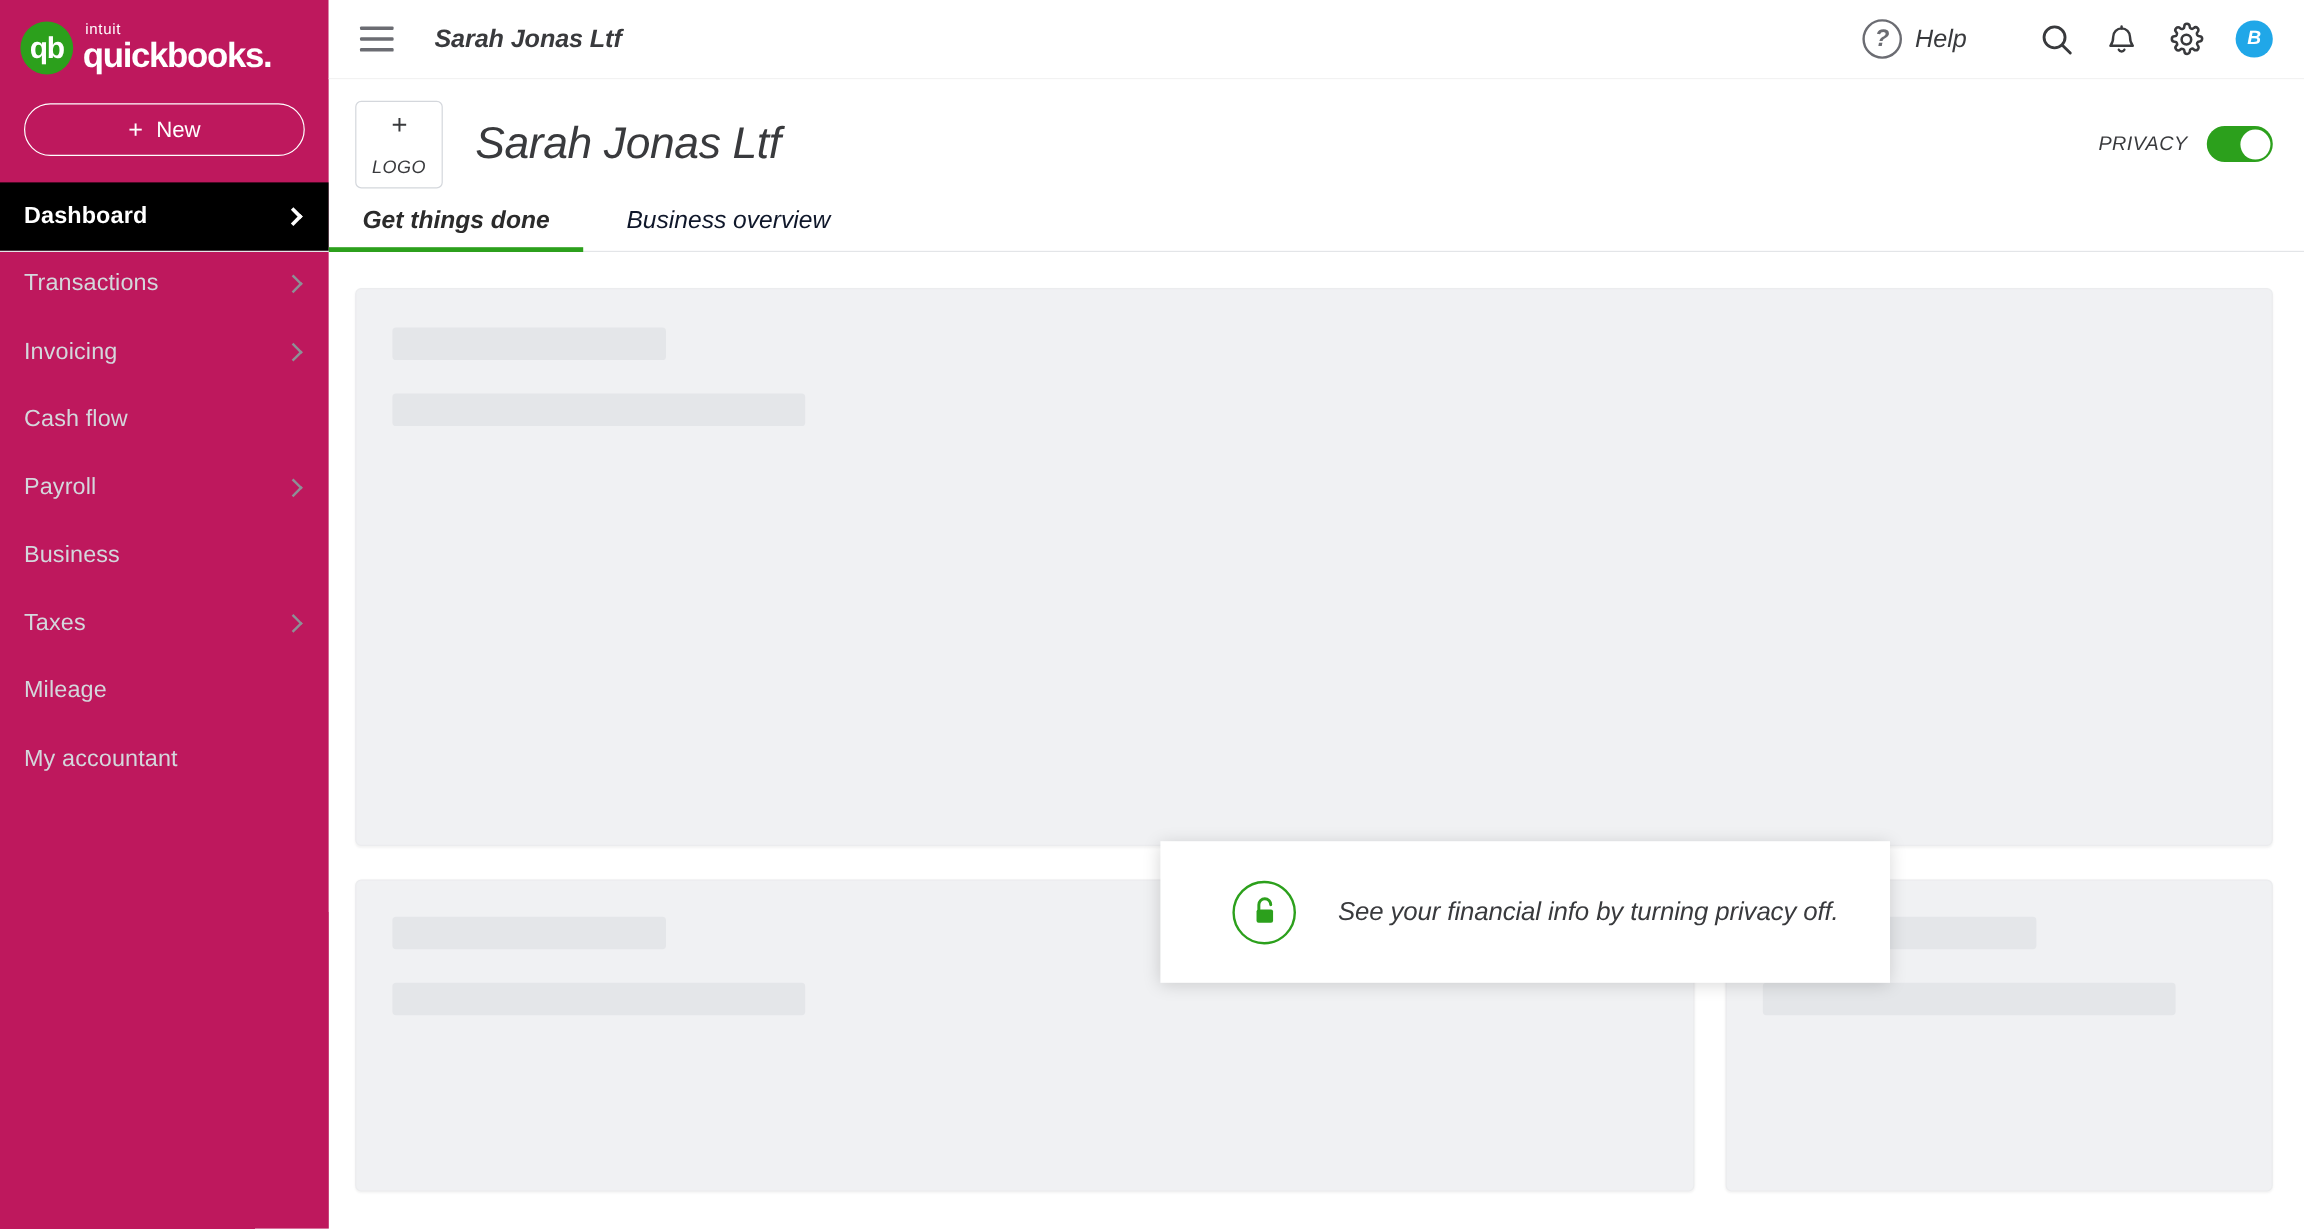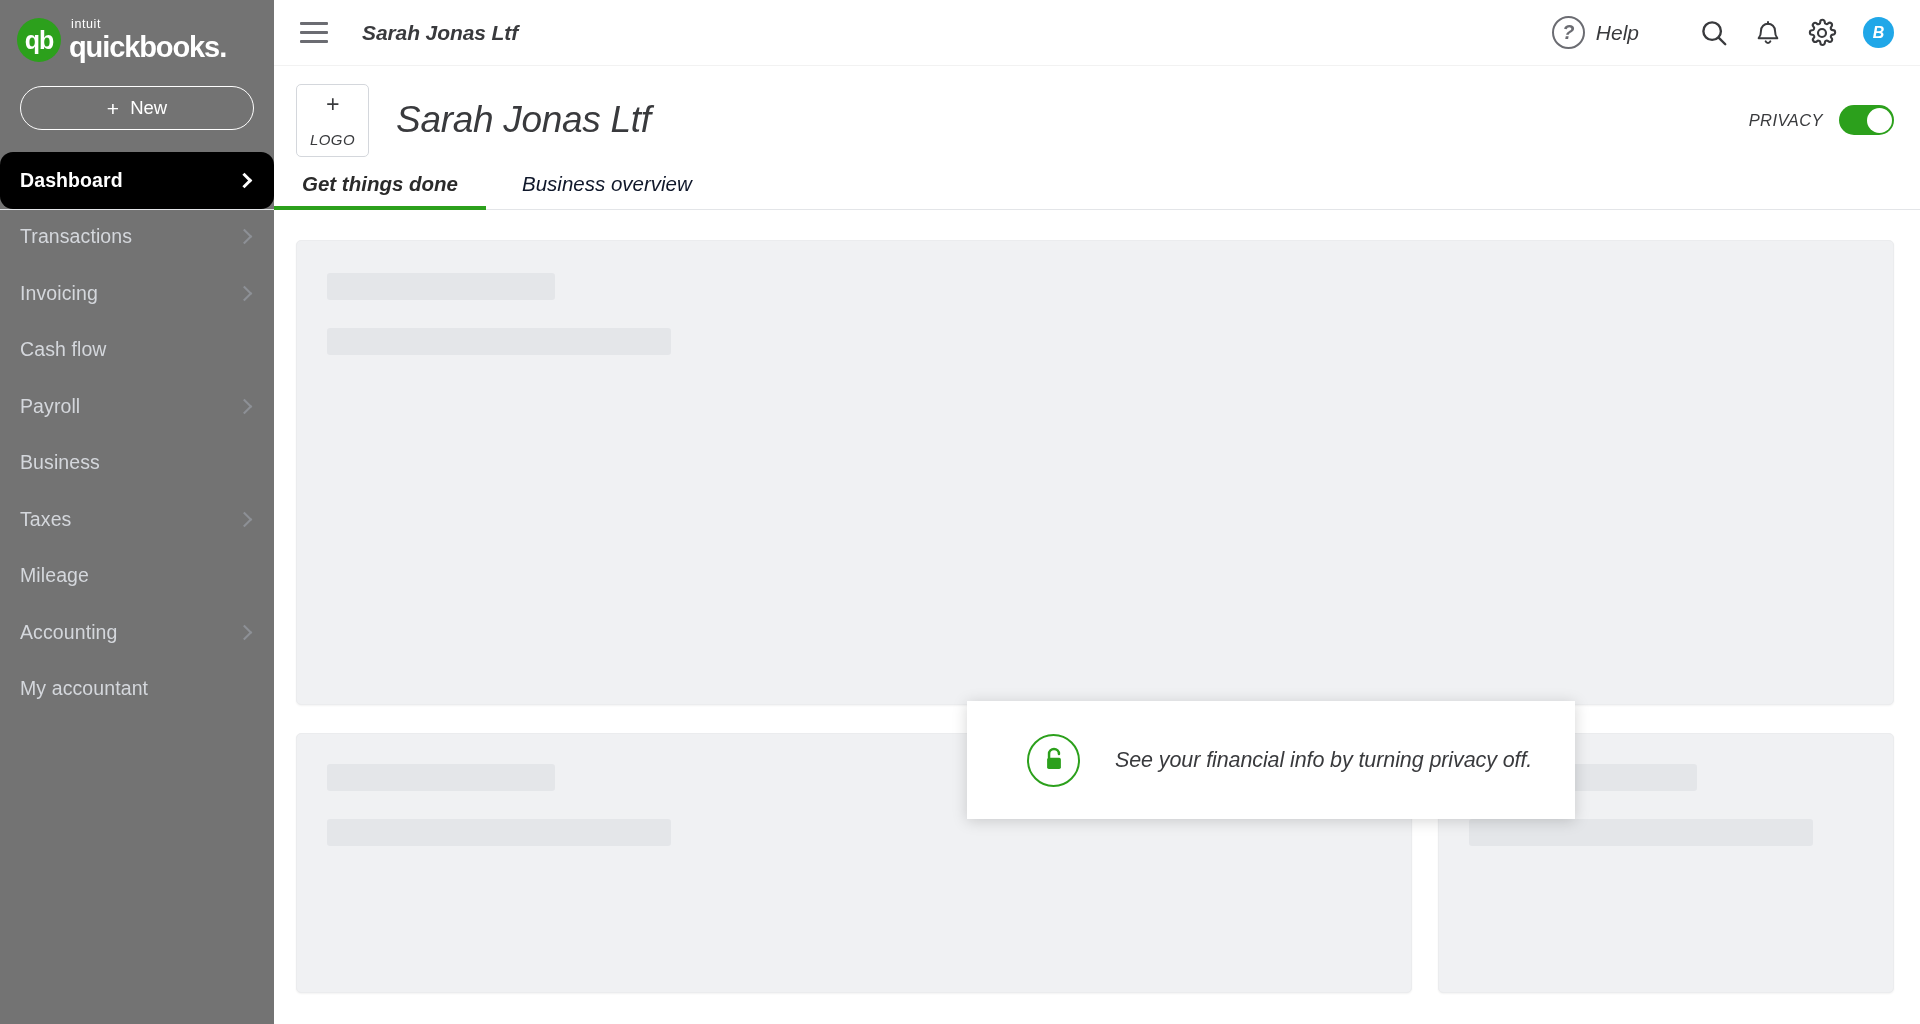--- a/index.html
+++ b/index.html
@@ -7,21 +7,21 @@
     width: 1920px; height: 1024px;
     overflow: hidden;
     font-family: "Liberation Sans", sans-serif;
     background: #ffffff;
   }
   .app { display: flex; width: 1920px; height: 1024px; }
 
   
   .sidebar {
     width: 274px; min-width: 274px; height: 1024px;
-    background: #737373;
+    background: #be185d;
     display: flex; flex-direction: column;
     position: relative;
   }
   .brand {
     height: 80px; display: flex; align-items: center;
     padding-left: 17px;
   }
   .brand-logo-mark {
     width: 44px; height: 44px; border-radius: 50%;
     background: #2ca01c; position: relative;
@@ -47,21 +47,21 @@
     border: 1.6px solid #ffffff; background: transparent;
     color: #ffffff; font-size: 18.5px; font-family: inherit;
     display: flex; align-items: center; justify-content: center;
     gap: 11px; cursor: pointer;
   }
   .new-btn .plus { font-size: 21px; line-height: 1; font-weight: 400; }
 
   .nav { margin-top: 8px; }
   .nav-item {
     height: 56.5px; display: flex; align-items: center;
-    padding: 0 18px 0 20px; cursor: pointer; position: relative; border-radius: 13px;
+    padding: 0 18px 0 20px; cursor: pointer; position: relative;
   }
   .nav-item .label {
     color: #d4d7dc; font-size: 19.5px; font-weight: 400;
     letter-spacing: 0.1px;
   }
   .nav-item.active { background: #000000; }
   .nav-item.active .label { color: #ffffff; font-weight: 700; }
   .chev {
     margin-left: auto; width: 11px; height: 11px;
     border-right: 2.4px solid #8d9096;
@@ -246,24 +246,20 @@
           <span class="label">Business</span>
         </div>
         <div class="nav-item">
           <span class="label">Taxes</span>
           <span class="chev"></span>
         </div>
         <div class="nav-item">
           <span class="label">Mileage</span>
         </div>
         <div class="nav-item">
-          <span class="label">Accounting</span>
-          <span class="chev"></span>
-        </div>
-        <div class="nav-item">
           <span class="label">My accountant</span>
         </div>
       </div>
   </nav>
 
   <section class="main">
 
     <header class="topbar">
       <div class="hamburger">
         <i></i>

